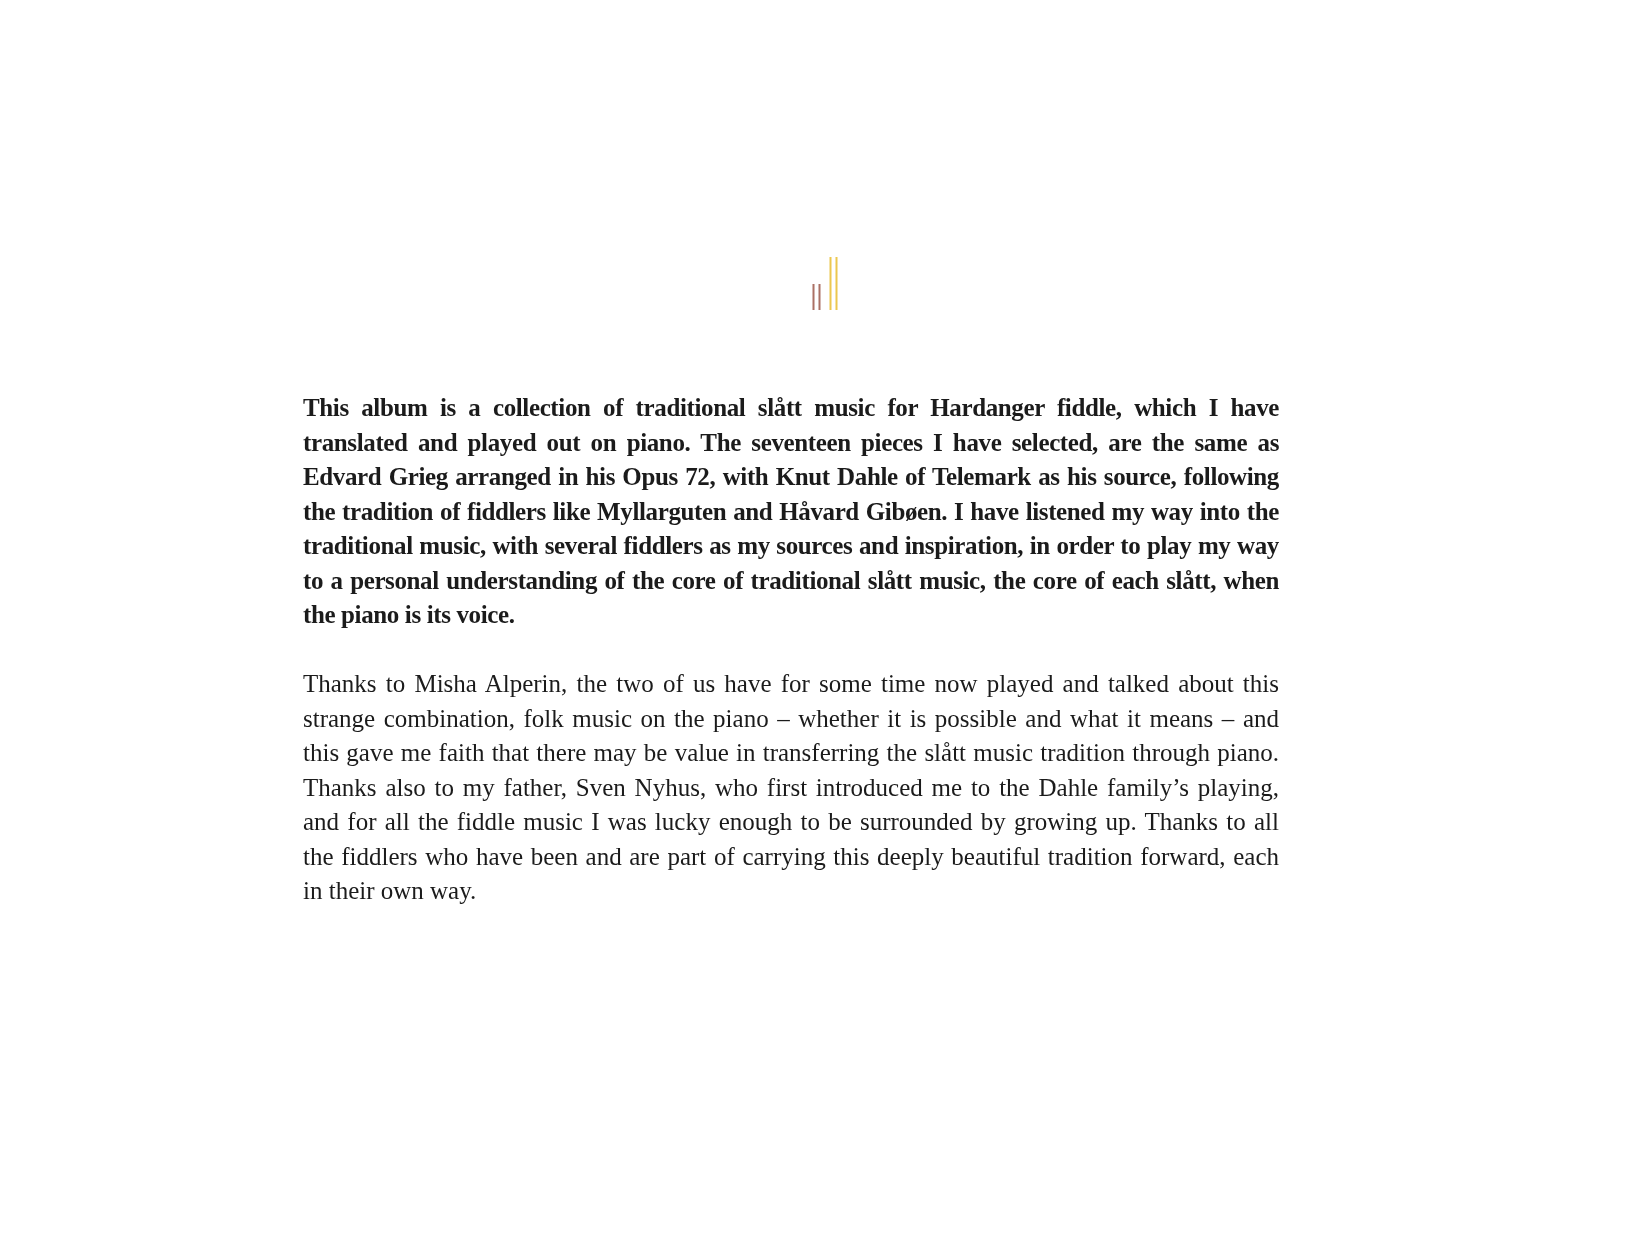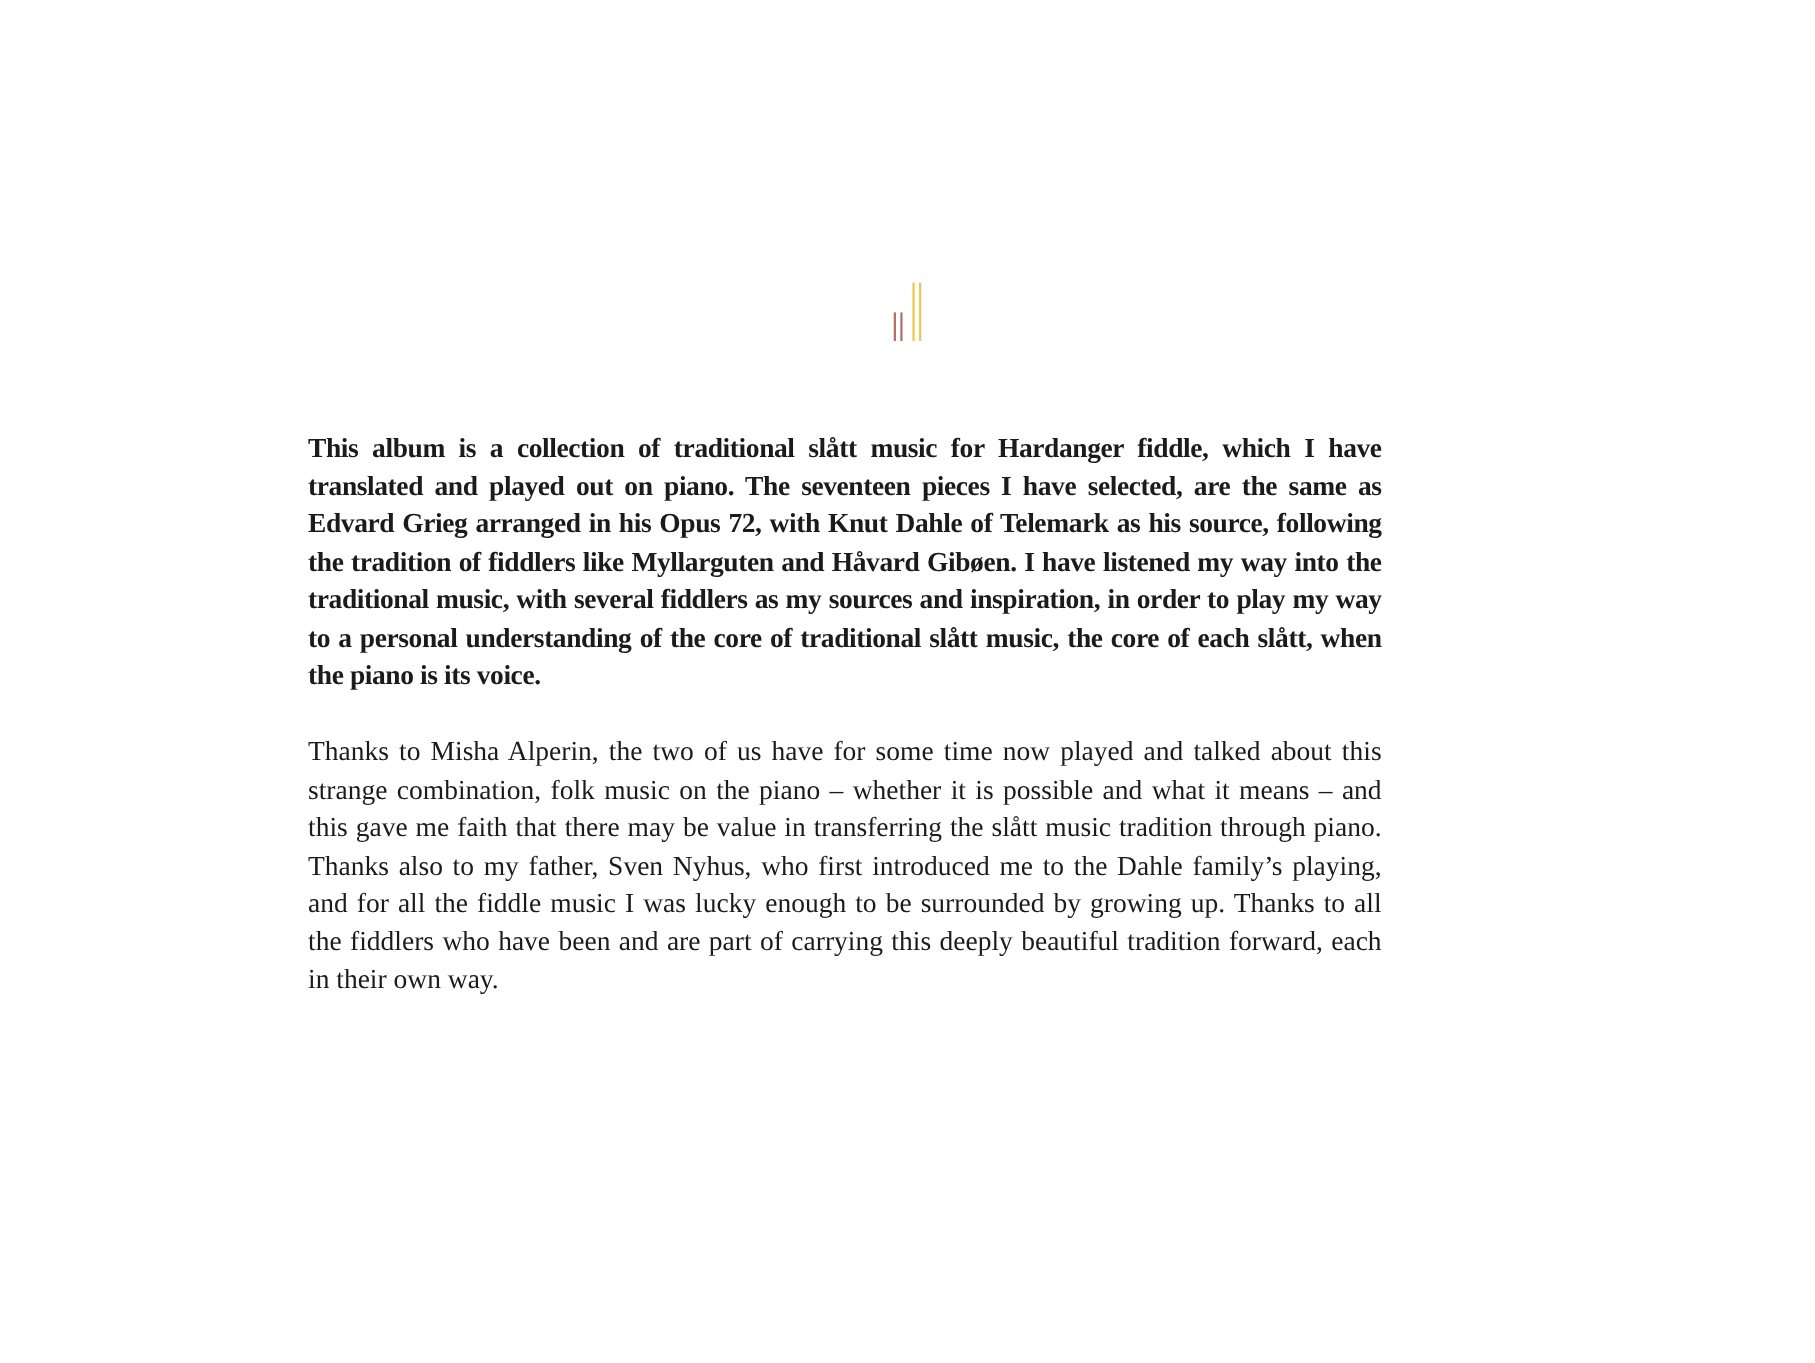--- a/index.html
+++ b/index.html
@@ -42,21 +42,21 @@
   }
   .mark .bar + .bar {
     margin-left: 4px;
   }
   .mark .bar.short { height: 26px; }
   .mark .bar.tall  { height: 53px; }
 
   
   .content {
     position: absolute;
-    left: 280px;
+    left: 303px;
     top: 391px;
     width: 976px;
     color: #1b1b1b;
     font-size: 25px;
     line-height: 34.5px;
     text-align: justify;
     text-justify: inter-word;
   }
   .content p {
     margin: 0;

